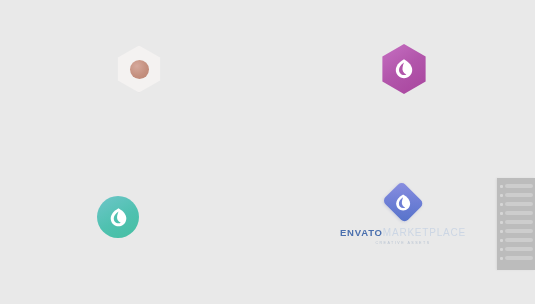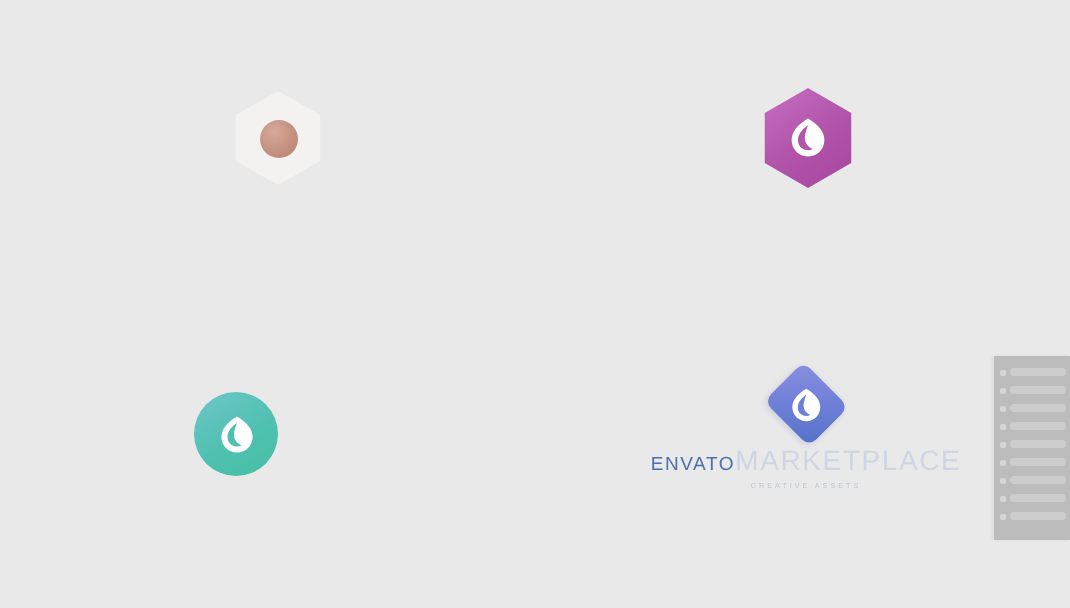--- a/index.html
+++ b/index.html
@@ -119,26 +119,26 @@
 
   
   .wordmark {
     margin-top: 7px;
     text-align: center;
     line-height: 1;
     white-space: nowrap;
   }
   .wm-primary {
     font-size: 9.5px;
-    font-weight: normal;
+    font-weight: bold;
     letter-spacing: 0.8px;
     color: #4a6fae;
   }
   .wm-secondary {
-    font-size: 14px;
+    font-size: 10px;
     font-weight: normal;
     letter-spacing: 0.8px;
     color: #ccd6e4;
   }
   .wm-tagline {
     margin-top: 3px;
     font-size: 3.6px;
     letter-spacing: 1.5px;
     color: #b9c4d2;
   }

